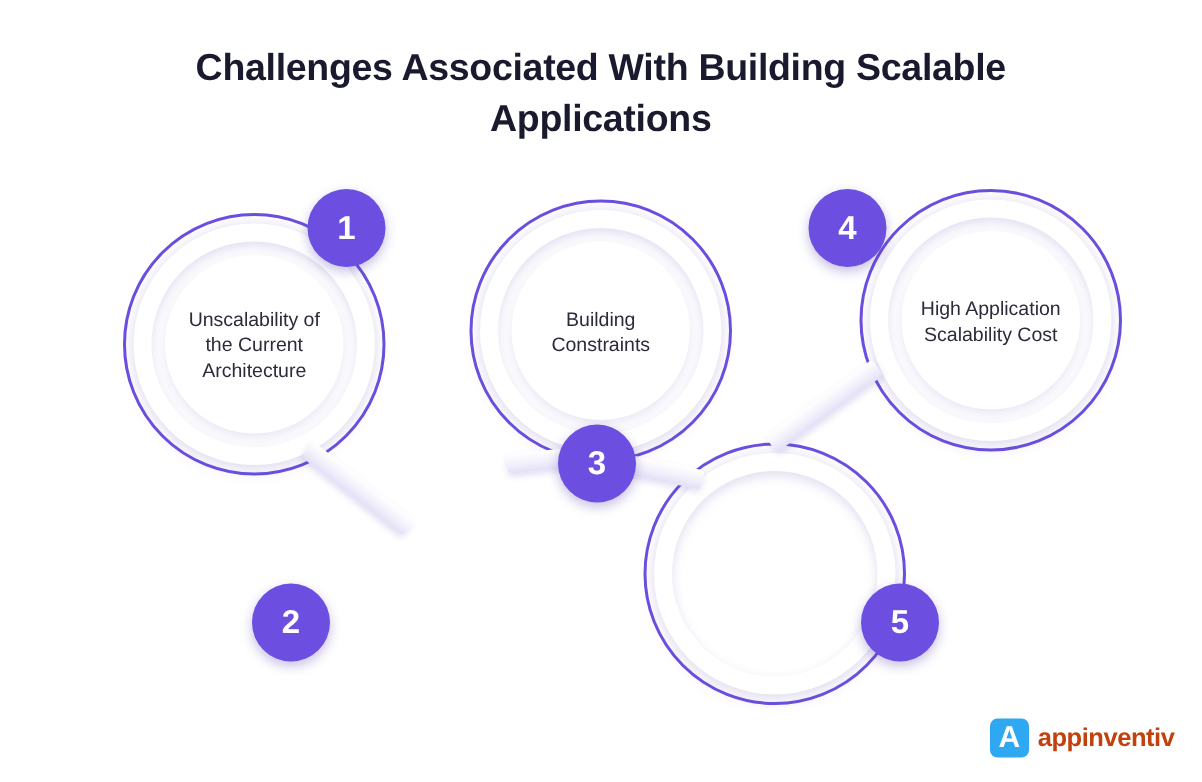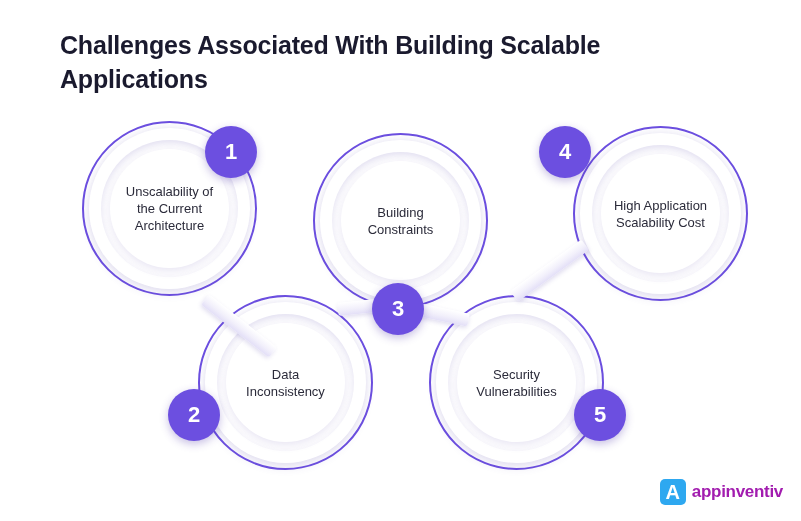--- a/index.html
+++ b/index.html
@@ -12,21 +12,21 @@
     background: #ffffff;
     font-family: "Liberation Sans", sans-serif;
     overflow: hidden;
     position: relative;
   }
   #page-title {
     position: absolute;
     left: 0;
     top: 28px;
     width: 801px;
-    text-align: left;
+    text-align: center;
     font-size: 25px;
     font-weight: bold;
     color: #1a1a2e;
     line-height: 34px;
     letter-spacing: -0.2px;
     padding: 0 60px;
     box-sizing: border-box;
   }
   #diagram {
     position: absolute;
@@ -152,37 +152,37 @@
     font-size: 20px;
     font-weight: bold;
     display: flex;
     align-items: center;
     justify-content: center;
     line-height: 1;
   }
   #logo .word {
     font-size: 17px;
     font-weight: bold;
-    color: #a21caf;
+    color: #c2410c;
     letter-spacing: -0.3px;
   }
 </style>
 </head>
 <body>
 
 <div id="page-title">Challenges Associated With Building Scalable Applications</div>
 
 <div id="diagram">
 
   <div class="connector" style="left:205px; top:293px; width:86px; transform: rotate(38deg); transform-origin: 0 50%;"></div>
   <div class="connector" style="left:338px; top:303px; width:60px; transform: rotate(-6deg); transform-origin: 0 50%;"></div>
   <div class="connector" style="left:404px; top:300px; width:66px; transform: rotate(12deg); transform-origin: 0 50%;"></div>
   <div class="connector" style="left:514px; top:290px; width:88px; transform: rotate(-36deg); transform-origin: 0 50%;"></div>
 
-  <div class="node" style="left:82px; top:121px;">
+  <div class="node" style="left:82px; top:142px;">
     <div class="ring-outer"></div>
     <div class="ring-mid"></div>
     <div class="ring-groove"></div>
     <div class="ring-inner">
       <span class="node-label">Unscalability of the Current Architecture</span>
     </div>
   </div>
   <div class="badge" style="left:205px; top:126px;">1</div>
 
   <div class="node" style="left:313px; top:133px;">
@@ -198,37 +198,26 @@
   <div class="node" style="left:573px; top:126px;">
     <div class="ring-outer"></div>
     <div class="ring-mid"></div>
     <div class="ring-groove"></div>
     <div class="ring-inner">
       <span class="node-label">High Application Scalability Cost</span>
     </div>
   </div>
   <div class="badge" style="left:539px; top:126px;">4</div>
 
-  <div class="node" style="left:198px; top:295px;">
-    <div class="ring-outer"></div>
-    <div class="ring-mid"></div>
-    <div class="ring-groove"></div>
-    <div class="ring-inner">
-      <span class="node-label">Data Inconsistency</span>
-    </div>
-  </div>
   <div class="badge" style="left:168px; top:389px;">2</div>
 
   <div class="node" style="left:429px; top:295px;">
     <div class="ring-outer"></div>
     <div class="ring-mid"></div>
     <div class="ring-groove"></div>
-    <div class="ring-inner">
-      <span class="node-label">Security Vulnerabilities</span>
-    </div>
   </div>
   <div class="badge" style="left:574px; top:389px;">5</div>
 
 </div>
 
 <div id="logo">
   <span class="mark">
     <span class="glyph">A</span>
   </span>
   <span class="word">appinventiv</span>

